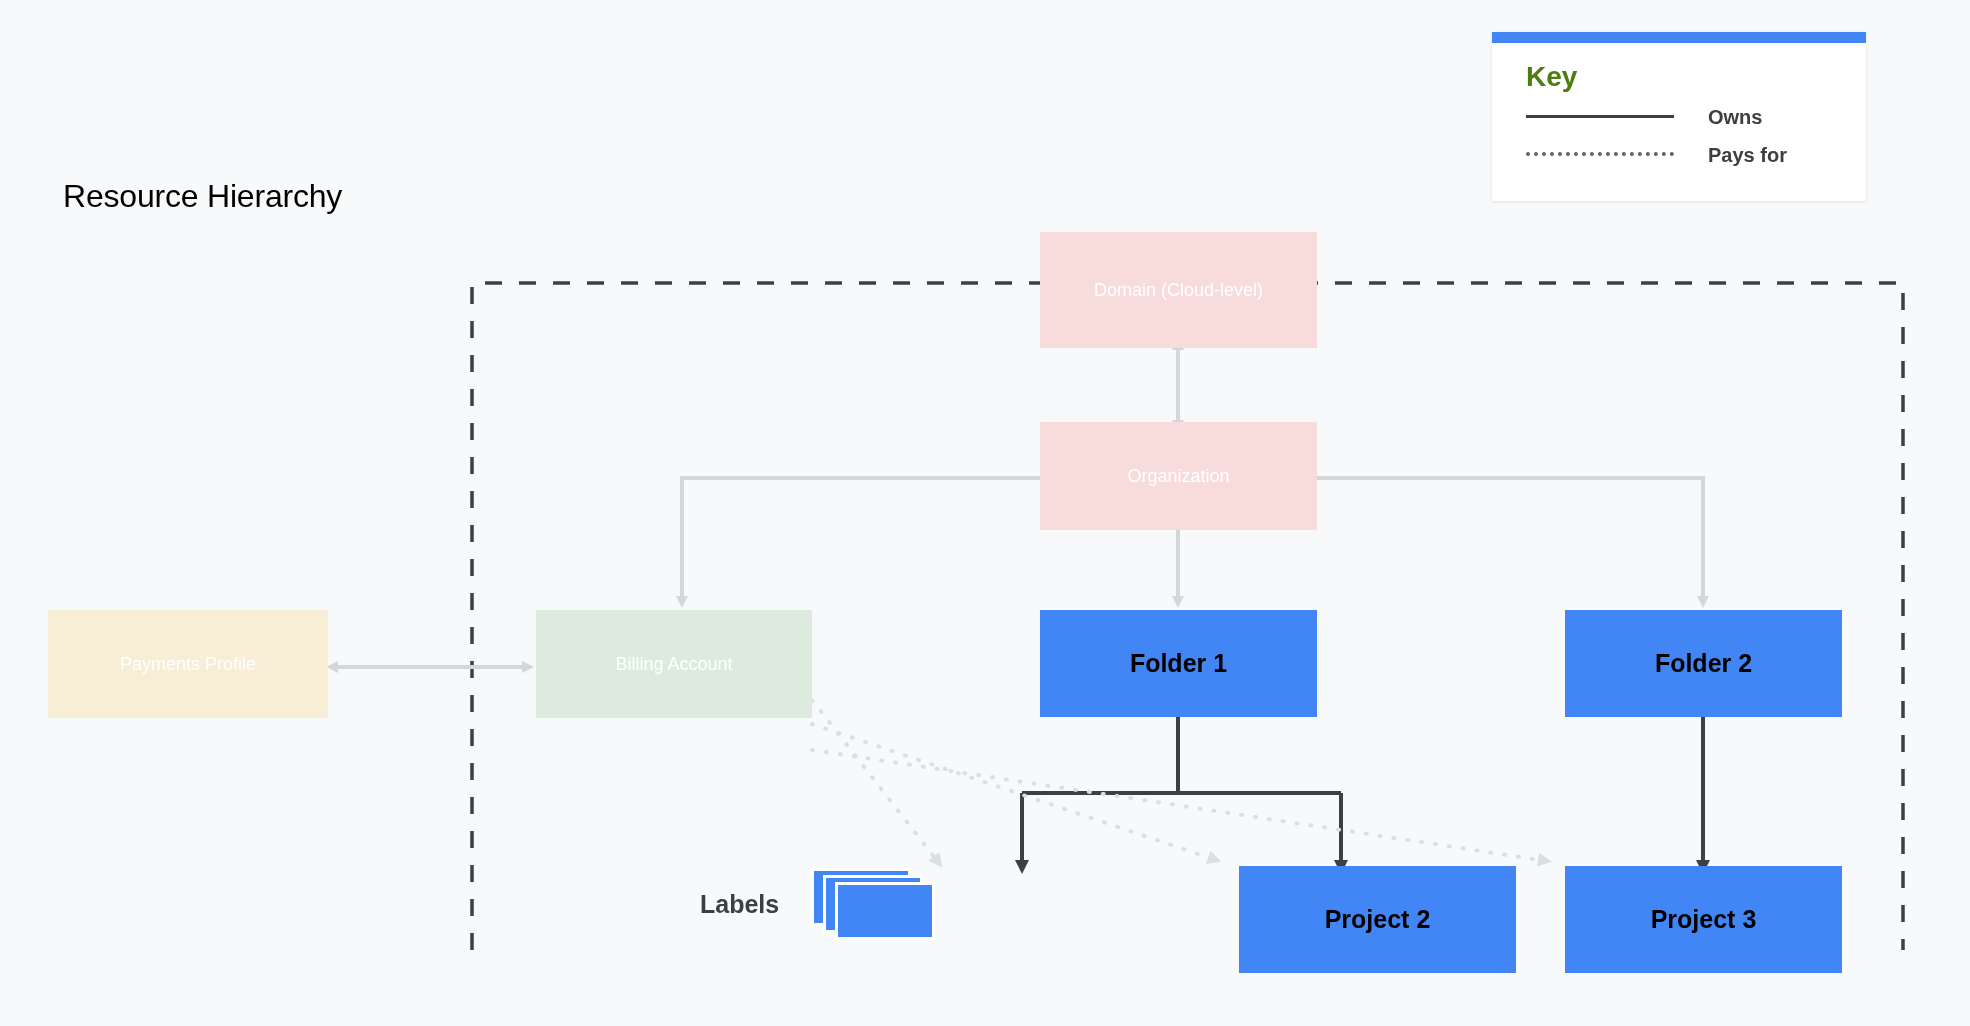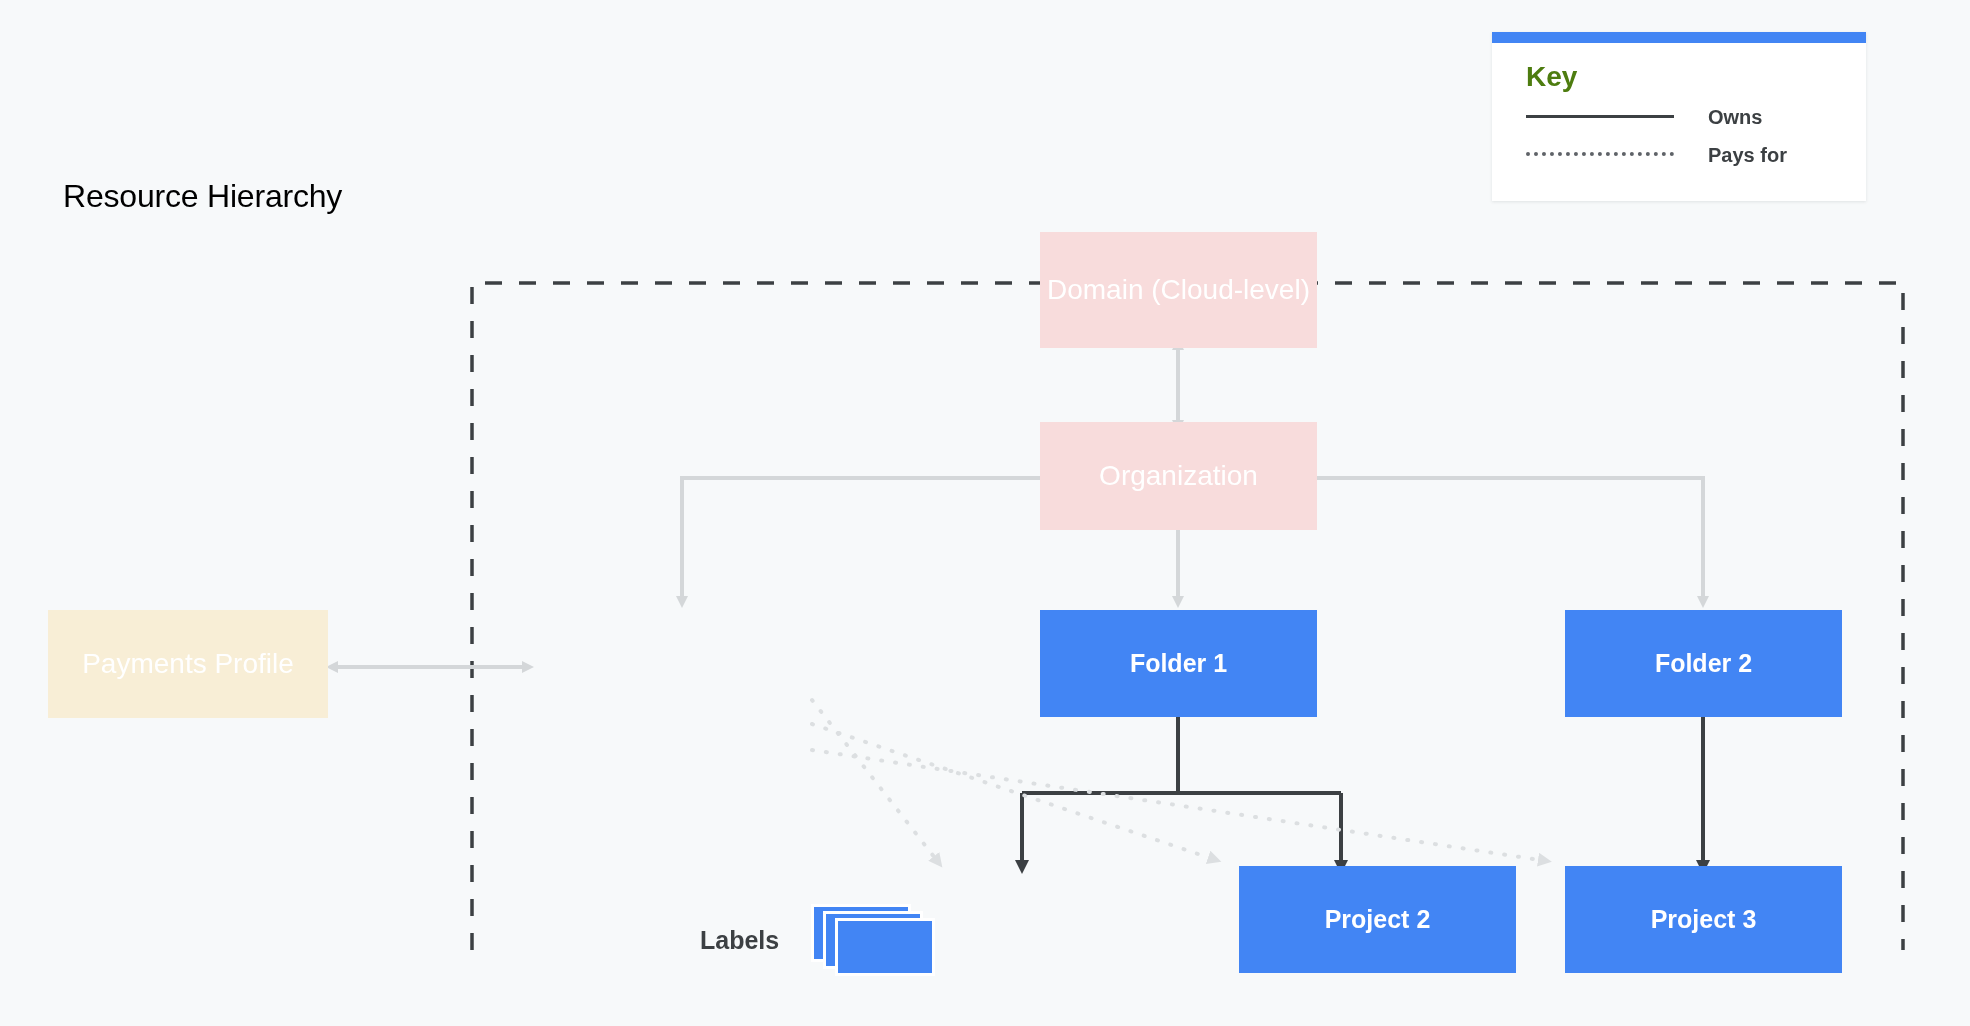--- a/index.html
+++ b/index.html
@@ -51,25 +51,25 @@
     align-items: center;
     justify-content: center;
     text-align: center;
     box-sizing: border-box;
     line-height: 1.15;
   }
   .node-label { white-space: nowrap; }
 
   .node.pale {
     color: #ffffff;
-    font-size: 28px;
+    font-size: 18px;
     font-weight: 400;
   }
   .node.strong {
-    color: #ffffff;
+    color: #000000;
     font-size: 25px;
     font-weight: 700;
   }
 
   .fill-pink   { background: #f8dcdc; }
   .fill-cream  { background: #f8eed6; }
   .fill-green  { background: #dcebdd; }
   .fill-blue   { background: #4285f4; }
 
   
@@ -220,39 +220,42 @@
   </div>
 
   <div class="node pale fill-pink" style="left:1040px; top:422px; width:277px; height:108px;">
     <span class="node-label">Organization</span>
   </div>
 
   <div class="node pale fill-cream" style="left:48px; top:610px; width:280px; height:108px;">
     <span class="node-label">Payments Profile</span>
   </div>
 
+  <div class="node pale fill-green" style="left:536px; top:610px; width:276px; height:108px;">
+    <span class="node-label">Billing Account</span>
+  </div>
 
   <div class="node strong fill-blue" style="left:1040px; top:610px; width:277px; height:107px;">
     <span class="node-label">Folder 1</span>
   </div>
 
   <div class="node strong fill-blue" style="left:1565px; top:610px; width:277px; height:107px;">
     <span class="node-label">Folder 2</span>
   </div>
 
 
   <div class="node strong fill-blue" style="left:1231px; top:866px; width:277px; height:107px;margin-left:8px;">
     <span class="node-label">Project 2</span>
   </div>
 
   <div class="node strong fill-blue" style="left:1565px; top:866px; width:277px; height:107px;">
     <span class="node-label">Project 3</span>
   </div>
 
-  <div class="labels-group" style="left:700px; top:904px;">
+  <div class="labels-group" style="left:700px; top:868px;">
     <span class="labels-text">Labels</span>
     <span class="labels-stack">
       <span class="labels-card c1"></span>
       <span class="labels-card c2"></span>
       <span class="labels-card c3"></span>
     </span>
   </div>
 
   <div class="key-card">
     <div class="key-accent"></div>

